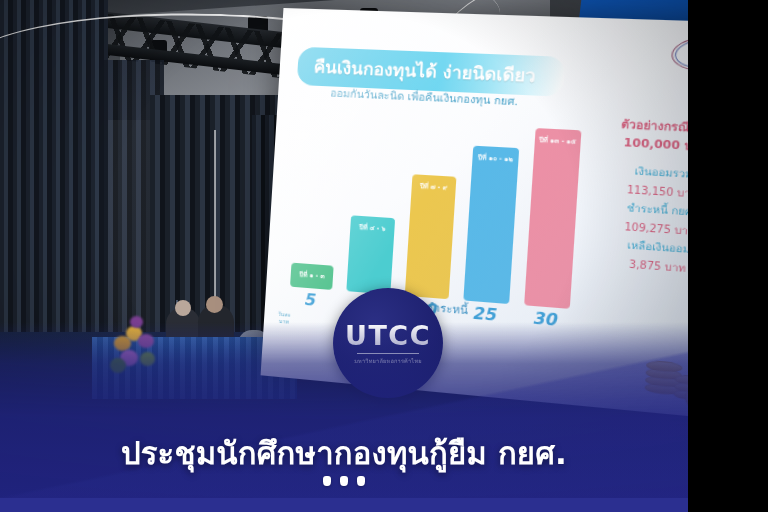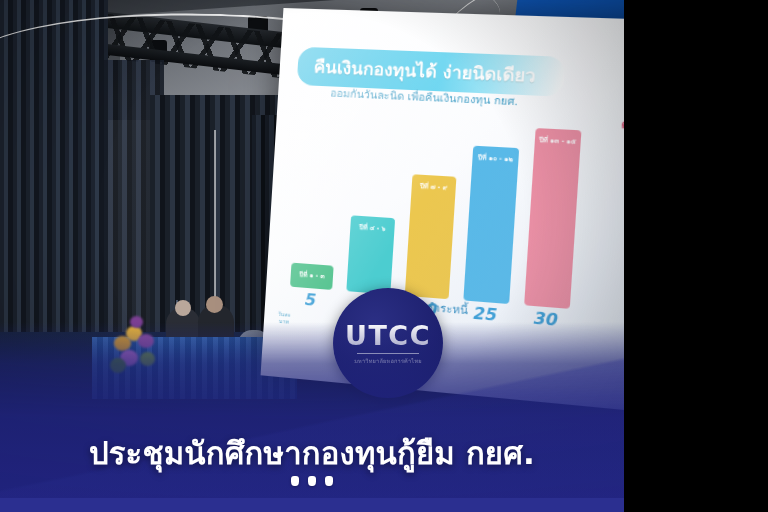--- a/index.html
+++ b/index.html
@@ -1,19 +1,19 @@
 <!DOCTYPE html>
 <html lang="th"><head>
 <meta charset="utf-8">
 <title>UTCC News Banner</title>
 <style>
   html,body{margin:0;padding:0;background:#000;}
   *{box-sizing:border-box;}
   .stage{
-    position:relative;width:624px;height:512px;overflow:hidden;
+    position:relative;width:688px;height:512px;overflow:hidden;
     font-family:"DejaVu Sans","Liberation Sans",sans-serif;
     background:#15803d;
   }
 
   
   .photo{position:absolute;inset:0;overflow:hidden;}
 
   
   .ceiling{
     position:absolute;left:0;top:0;width:100%;height:150px;

